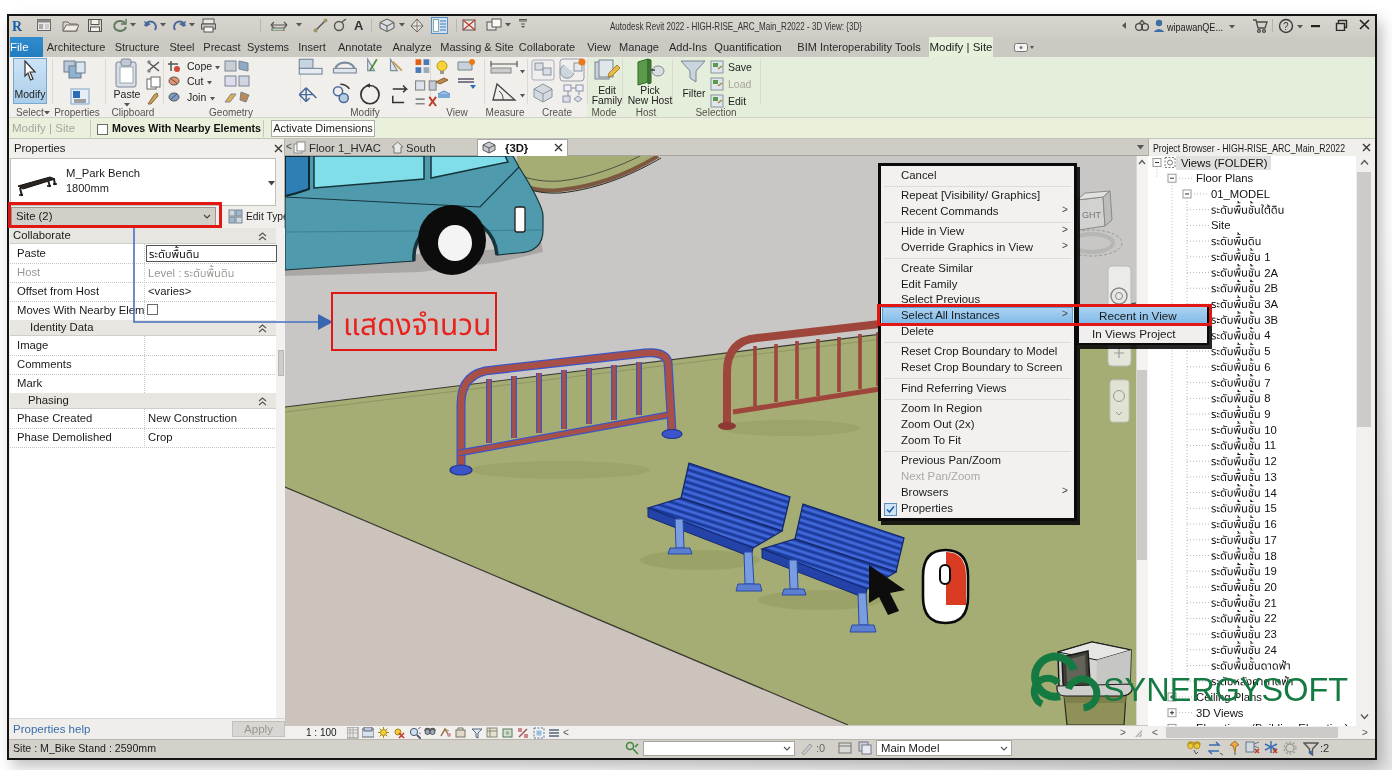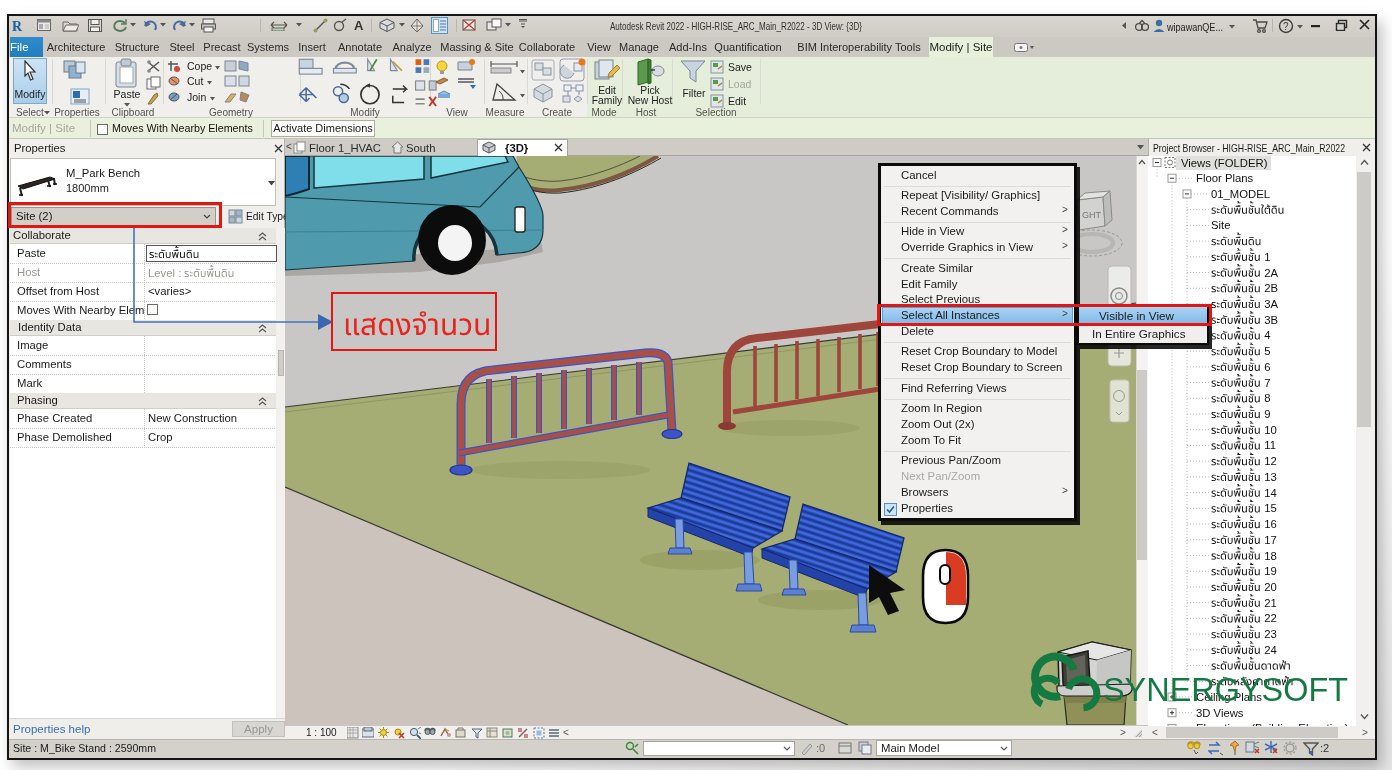--- a/index.html
+++ b/index.html
@@ -393,21 +393,21 @@
 <svg class="abs" style="left:710px;top:94px" width="15" height="14">
     <rect x="1" y="1" width="12" height="12" fill="#dfe6ec" stroke="#8a949e"></rect>
     <rect x="3" y="3" width="5" height="4" fill="#5a9a4a"></rect>
     <path d="M8 9 l4 -3" stroke="#a8802a" stroke-width="1.4"></path>
   </svg>
 <div class="abs" style="left:728px;top:95px;font-size:10.5px;color:#222">Edit</div>
 <div class="abs" style="left:9px;top:118px;width:1366px;height:21px;background:#e9f1dd;border-bottom:1px solid #c6c3bd"></div>
 <div class="abs" style="left:12px;top:122px;font-size:11.5px;color:#a9a59f">Modify | Site</div>
 <div class="abs" style="left:90px;top:120px;width:1px;height:17px;background:#c9c6c0"></div>
 <div class="abs" style="left:97px;top:124px;width:11px;height:11px;background:#fff;border:1px solid #6a6a66"></div>
-<div class="abs t" style="left:112px;top:122px;font-size:10.7px;color:#111;font-weight:normal">Moves With Nearby Elements</div>
+<div class="abs t" style="left:112px;top:122px;font-size:10.7px;color:#111;font-weight:bold">Moves With Nearby Elements</div>
 <div class="abs" style="left:263px;top:120px;width:1px;height:17px;background:#c9c6c0"></div>
 <div class="abs t" style="left:271px;top:120px;width:104px;height:17px;background:#fefefc;border:1px solid #b0aca5;font-size:11px;color:#1a1a1a;text-align:center;line-height:15px">Activate Dimensions</div>
 <div class="abs" style="left:9px;top:139px;width:276px;height:600px;background:#f0efeb;border-right:1px solid #b3b0aa"></div>
 <div class="abs" style="left:14px;top:142px;font-size:11.3px;color:#1a1a1a">Properties</div>
 <svg class="abs" style="left:274px;top:144px" width="9" height="9">
     <path d="M1 1 L8 8 M8 1 L1 8" stroke="#333" stroke-width="1.3"></path>
   </svg>
 <div class="abs" style="left:10px;top:158px;width:266px;height:48px;background:#fff;border:1px solid #c2bfb9"></div>
 <svg class="abs" style="left:14px;top:162px" width="46" height="40">
     <rect width="46" height="40" fill="#fff"></rect>
@@ -440,31 +440,31 @@
     <path d="M1 4 L4.5 1 L8 4 M1 8 L4.5 5 L8 8" fill="none" stroke="#555" stroke-width="1.1"></path>
   </svg>
 <div class="prow" style="left:17px;top:244px;color:#1a1a1a">Paste</div>
 <div class="dotline" style="left:10px;top:263px;width:266px"></div>
 <div class="prow" style="left:17px;top:263px;color:#9a9792">Host</div>
 <div class="dotline" style="left:10px;top:282px;width:266px"></div>
 <div class="prow" style="left:17px;top:282px;color:#1a1a1a">Offset from Host</div>
 <div class="dotline" style="left:10px;top:301px;width:266px"></div>
 <div class="prow" style="left:17px;top:301px;width:128px;overflow:hidden">Moves With Nearby Elem...</div>
 <div class="dotline" style="left:10px;top:320px;width:266px"></div>
-<div class="abs" style="left:10px;top:320px;width:266px;height:16px;background:#e8e6e1;border-bottom:1px solid #d0cec9;font-size:11.3px;color:#1a1a1a;line-height:15px"><span style="margin-left:8px">Identity Data</span></div>
+<div class="abs" style="left:10px;top:320px;width:266px;height:16px;background:#e8e6e1;border-bottom:1px solid #d0cec9;font-size:11.3px;color:#1a1a1a;line-height:15px"><span style="margin-left:20px">Identity Data</span></div>
 <svg class="abs" style="left:258px;top:324px" width="9" height="9">
     <path d="M1 4 L4.5 1 L8 4 M1 8 L4.5 5 L8 8" fill="none" stroke="#555" stroke-width="1.1"></path>
   </svg>
 <div class="prow" style="left:17px;top:336px;color:#1a1a1a">Image</div>
 <div class="dotline" style="left:10px;top:355px;width:266px"></div>
 <div class="prow" style="left:17px;top:355px;color:#1a1a1a">Comments</div>
 <div class="dotline" style="left:10px;top:374px;width:266px"></div>
 <div class="prow" style="left:17px;top:374px;color:#1a1a1a">Mark</div>
 <div class="dotline" style="left:10px;top:393px;width:266px"></div>
-<div class="abs" style="left:10px;top:393px;width:266px;height:16px;background:#e8e6e1;border-bottom:1px solid #d0cec9;font-size:11.3px;color:#1a1a1a;line-height:15px"><span style="margin-left:7px">Phasing</span></div>
+<div class="abs" style="left:10px;top:393px;width:266px;height:16px;background:#e8e6e1;border-bottom:1px solid #d0cec9;font-size:11.3px;color:#1a1a1a;line-height:15px"><span style="margin-left:18px">Phasing</span></div>
 <svg class="abs" style="left:258px;top:397px" width="9" height="9">
     <path d="M1 4 L4.5 1 L8 4 M1 8 L4.5 5 L8 8" fill="none" stroke="#555" stroke-width="1.1"></path>
   </svg>
 <div class="prow" style="left:17px;top:409px;color:#1a1a1a">Phase Created</div>
 <div class="dotline" style="left:10px;top:428px;width:266px"></div>
 <div class="prow" style="left:17px;top:428px;color:#1a1a1a">Phase Demolished</div>
 <div class="dotline" style="left:10px;top:447px;width:266px"></div>
 <div class="abs" style="left:144px;top:244px;width:1px;height:76px;background-image:linear-gradient(#c8c6c2 1px,transparent 1px);background-size:1px 2px"></div>
 <div class="abs" style="left:144px;top:336px;width:1px;height:57px;background-image:linear-gradient(#c8c6c2 1px,transparent 1px);background-size:1px 2px"></div>
 <div class="abs" style="left:144px;top:409px;width:1px;height:38px;background-image:linear-gradient(#c8c6c2 1px,transparent 1px);background-size:1px 2px"></div>
@@ -1002,22 +1002,22 @@
 <div class="abs" style="left:884px;top:342px;width:187px;height:1px;background:#dddbd8;z-index:6"></div>
 <div class="abs" style="left:884px;top:378px;width:187px;height:1px;background:#dddbd8;z-index:6"></div>
 <div class="abs" style="left:884px;top:399px;width:187px;height:1px;background:#dddbd8;z-index:6"></div>
 <div class="abs" style="left:884px;top:451px;width:187px;height:1px;background:#dddbd8;z-index:6"></div>
 <svg class="abs" style="left:884px;top:503px;z-index:7" width="13" height="13">
     <rect x="0.5" y="0.5" width="12" height="12" fill="#cfe3f5" stroke="#5a8fc0"></rect>
     <path d="M3 6.5 L5.5 9 L10 3.5" fill="none" stroke="#1a5fa8" stroke-width="1.6"></path>
   </svg>
 <div class="abs" style="left:1077px;top:305px;width:132px;height:40px;background:#f0efee;border:2px solid #0a0a0a;z-index:6;box-shadow:3px 4px 0 rgba(0,0,0,0.85)"></div>
 <div class="abs" style="left:1079px;top:307px;width:128px;height:18px;background:linear-gradient(#abd3f2,#7eb8e8);z-index:7"></div>
-<div class="abs t" style="left:1099px;top:309px;font-size:11.7px;color:#1a1a1a;z-index:8">Visible in View</div>
-<div class="abs t" style="left:1092px;top:327px;font-size:11.7px;color:#1a1a1a;z-index:8">In Entire Graphics</div>
+<div class="abs t" style="left:1099px;top:309px;font-size:11.7px;color:#1a1a1a;z-index:8">Recent in View</div>
+<div class="abs t" style="left:1092px;top:327px;font-size:11.7px;color:#1a1a1a;z-index:8">In Views Project</div>
 <div class="abs" style="left:877px;top:304px;width:335px;height:22px;border:3px solid #e01713;z-index:9"></div>
 <div class="abs" style="left:8px;top:202px;width:214px;height:26px;border:3px solid #e01713;z-index:9"></div>
 <svg class="abs" style="left:0;top:0;z-index:8;pointer-events:none" width="520" height="380" viewBox="0 0 520 380">
     <path d="M134 228 L134 322 L318 322" fill="none" stroke="#4472c4" stroke-width="1.6"></path>
     <path d="M318 314 L333 322 L318 330 Z" fill="#3b66b0"></path>
   </svg>
 <div class="abs" style="left:331px;top:292px;width:166px;height:59px;border:2px solid #e01713;z-index:8"></div>
 <svg class="abs" style="left:343px;top:300px;z-index:8" width="152" height="44">
     <g transform="translate(0,35)">
       <use href="#s_sadaeng" fill="#e8231e"></use>

